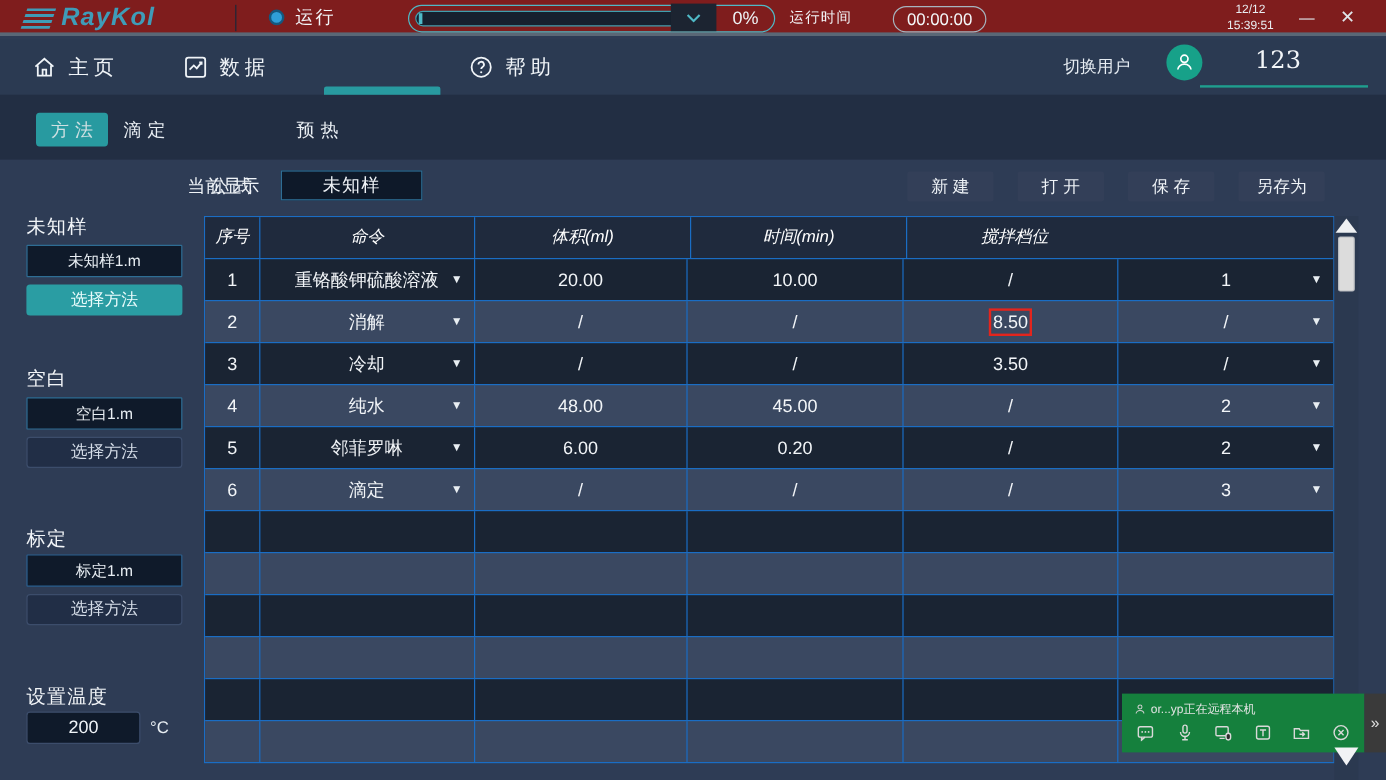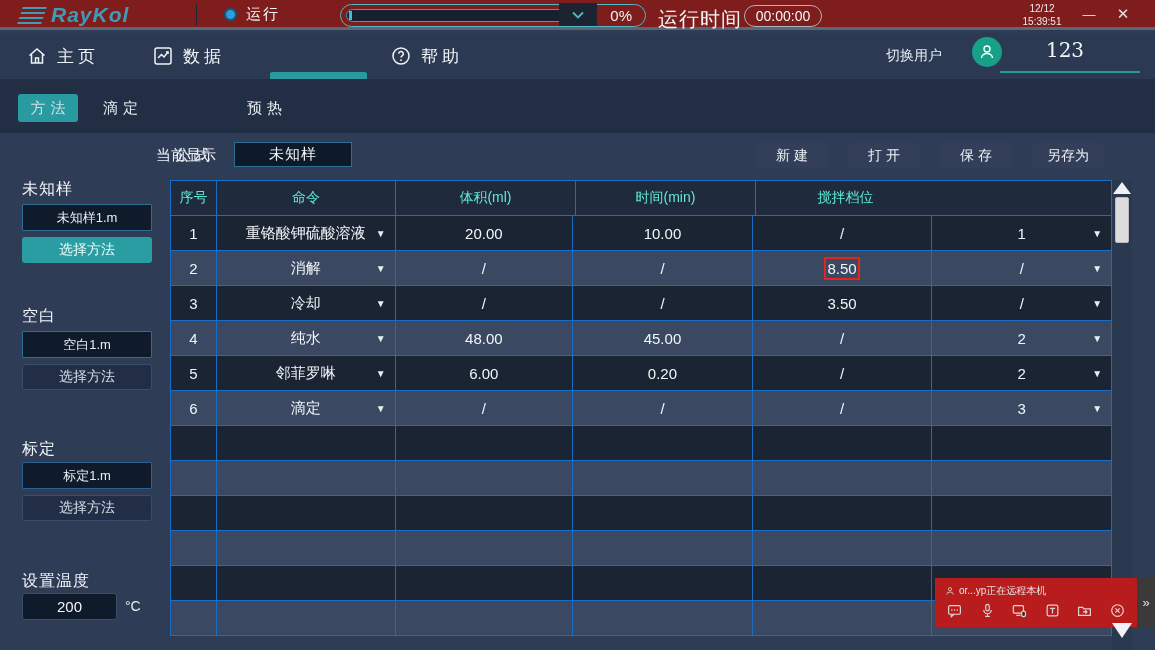--- a/index.html
+++ b/index.html
@@ -20,21 +20,21 @@
   .status-dot { width:13px; height:13px; border-radius:50%; background:#2f9ed8; border:2px solid #14577e; }
   .status-label { font-size:15px; color:#f2f5f8; letter-spacing:2px; }
   .progress-outer { position:absolute; left:340px; top:4px; width:306px; height:23px;
                     border:1px solid #4fb9c6; border-radius:12px; }
   .progress-inner { position:absolute; left:5px; top:4px; width:250px; height:13px;
                     border:1px solid #3f9fae; border-radius:7px; background:#16202e; }
   .progress-tick { position:absolute; left:2px; top:1px; width:3px; height:9px; background:#4fb9c6; }
   .progress-dd { position:absolute; left:218px; top:-2px; width:38px; height:23px;
                  background:#1c2431; display:flex; align-items:center; justify-content:center; }
   .progress-pct { position:absolute; right:13px; top:2px; font-size:15px; color:#eef3f5; }
-  .runtime-label { position:absolute; left:658px; top:6px; font-size:20px; color:#f2f5f7; letter-spacing:1px; }
+  .runtime-label { position:absolute; left:658px; top:6px; font-size:12px; color:#f2f5f7; letter-spacing:1px; }
   .time-pill { position:absolute; left:744px; top:5px; width:78px; height:22px;
                border:1px solid #a6b4be; border-radius:11px; display:flex;
                align-items:center; justify-content:center; font-size:14px; color:#f4f7f9; }
   .datetime { position:absolute; left:1016px; top:2px; width:52px; text-align:center;
               font-size:10px; line-height:13px; color:#e9edf1; }
   .win-btn { position:absolute; top:0; width:26px; height:28px; display:flex; align-items:center;
              justify-content:center; font-size:15px; color:#dfe5ea; cursor:default; }
   .win-min { left:1076px; font-size:13px; }
   .win-close { left:1110px; }
 
@@ -49,21 +49,21 @@
             background:#17a189; display:flex; align-items:center; justify-content:center; }
   .username { position:absolute; left:1020px; top:5px; width:90px; text-align:center;
               font-family:"DejaVu Serif", serif; font-size:20px; color:#f2f5f8; }
   .user-underline { position:absolute; left:1000px; top:38px; width:140px; height:2px; background:#1f9e8e; }
 
   
   .tabstrip { position:absolute; left:0; top:79px; width:1155px; height:54px; background:#222e43; }
   .tab { position:absolute; top:15px; height:28px; display:flex; align-items:center; justify-content:center;
          font-size:15px; color:#e9eef3; letter-spacing:5px; padding-left:5px; }
   .tab.active { background:#289aa0; border-radius:3px; color:#cfe0e2; width:60px; }
-  .tab-method { left:18px; } .tab-titr { left:98px; } .tab-formula { left:170px;margin-top:47px; } .tab-preheat { left:242px; }
+  .tab-method { left:30px; } .tab-titr { left:98px; } .tab-formula { left:170px;margin-top:47px; } .tab-preheat { left:242px; }
 
   
   .side-heading { position:absolute; left:22px; font-size:16px; color:#f2f5f8; letter-spacing:1px; }
   .side-input { position:absolute; left:22px; width:130px; height:27px; background:#0f1a2a;
                 border:1px solid #2e6d94; border-radius:1px; display:flex; align-items:center;
                 justify-content:center; font-size:13px; color:#e8eef3; }
   .side-input.blue { border-color:#2b6090; }
   .side-btn { position:absolute; left:22px; width:130px; height:26px; border-radius:3px;
               display:flex; align-items:center; justify-content:center; font-size:14px; }
   .side-btn.teal { background:#2a9da3; color:#eafcfc; }
@@ -79,22 +79,22 @@
                  border:1px solid #2e6d94; display:flex; align-items:center; justify-content:center;
                  font-size:15px; color:#f0f4f8; letter-spacing:1px; }
   .file-btn { position:absolute; top:143px; width:72px; height:25px; background:#333f58; border-radius:2px;
               display:flex; align-items:center; justify-content:center; font-size:14px; color:#eef2f6; }
   .file-btn.sp { letter-spacing:4px; padding-left:4px; }
   .btn-new { left:756px; } .btn-open { left:848px; } .btn-save { left:940px; } .btn-saveas { left:1032px; }
 
   
   .mtable { position:absolute; left:170px; top:180px; width:942px; border:1px solid #1a6dc4; }
   .thead { display:flex; height:34px; background:#1f2a3d; }
-  .hcell { display:flex; align-items:center; justify-content:center; font-size:14px; color:#5eead4;
-           border-right:1px solid #1a6dc4; }
+  .hcell { display:flex; align-items:center; justify-content:center; font-size:14px; color:#ffffff;
+           border-right:1px solid #1a6dc4;font-style:italic; }
   .hcell:last-child { border-right:none; }
   .trow { display:flex; height:35px; border-top:1px solid #1a6dc4; background:#1a2433; }
   .trow.alt { background:#3a4861; }
   .tcell { position:relative; display:flex; align-items:center; justify-content:center;
            font-size:15px; color:#f2f5f8; border-right:1px solid #1a6dc4; }
   .tcell:last-child { border-right:none; }
   .c-no { width:46px; } .c-command { width:179px; } .c-flow { width:178px; }
   .c-volume { width:180px; } .c-time { width:180px; } .c-stir { width:179px; }
   .dd { position:absolute; right:9px; top:50%; transform:translateY(-50%); font-size:10px; color:#e8eef2; }
   .red-box { border:2px solid #e3251d; padding:1px 1px; }
@@ -105,21 +105,21 @@
             border-left:9px solid transparent; border-right:9px solid transparent;
             border-bottom:12px solid #eef0f2; }
   .scroll-thumb { position:absolute; left:3px; top:17px; width:14px; height:46px; background:#dcdcdc;
                   border-radius:2px; border:1px solid #b9bcc0; }
   .tri-down { position:absolute; left:1112px; top:623px; width:0; height:0;
               border-left:10px solid transparent; border-right:10px solid transparent;
               border-top:15px solid #f2f3f5; z-index:6; }
 
   
   .remote-box { position:absolute; left:935px; top:578px; width:202px; height:49px;
-                background:#b91c1c; z-index:5; padding:6px 10px 0 10px; }
+                background:#15803d; z-index:5; padding:6px 10px 0 10px; }
   .remote-title { display:flex; align-items:center; gap:4px; font-size:10px; color:#e4e4e4; }
   .remote-icons { display:flex; align-items:center; justify-content:space-between; margin-top:5px; padding:0 2px; }
   .remote-tab { position:absolute; left:1137px; top:578px; width:18px; height:49px; background:#3a3a3a;
                 display:flex; align-items:center; justify-content:center; color:#e0e0e0;
                 font-size:13px; z-index:5; }
 
   svg { display:block; }
 </style>
 </head>
 <body>

